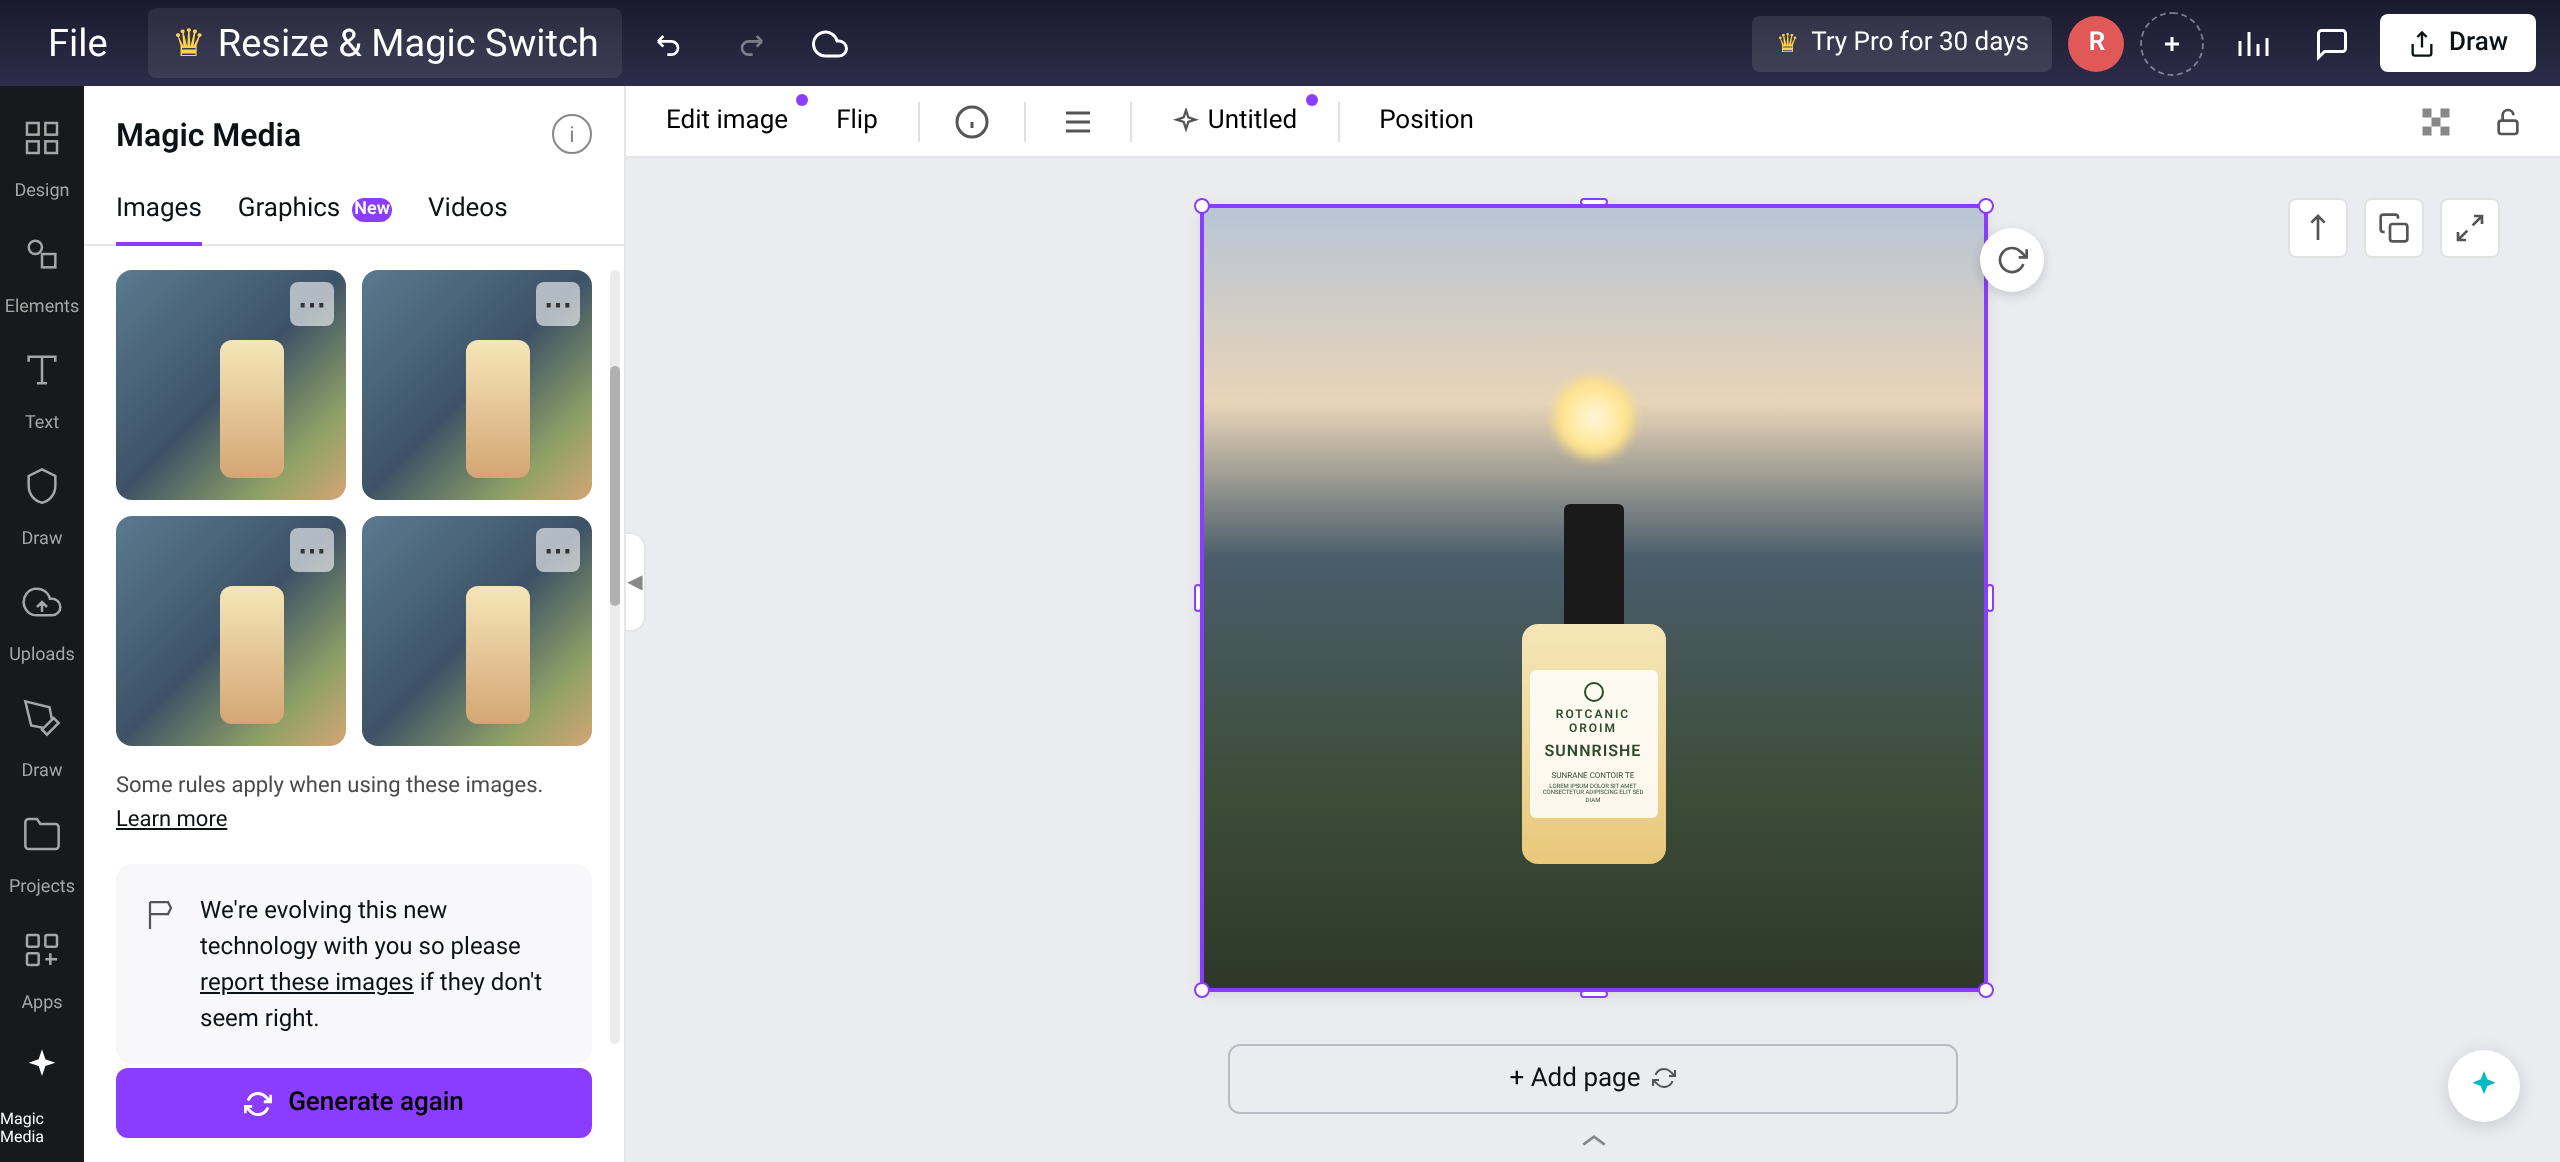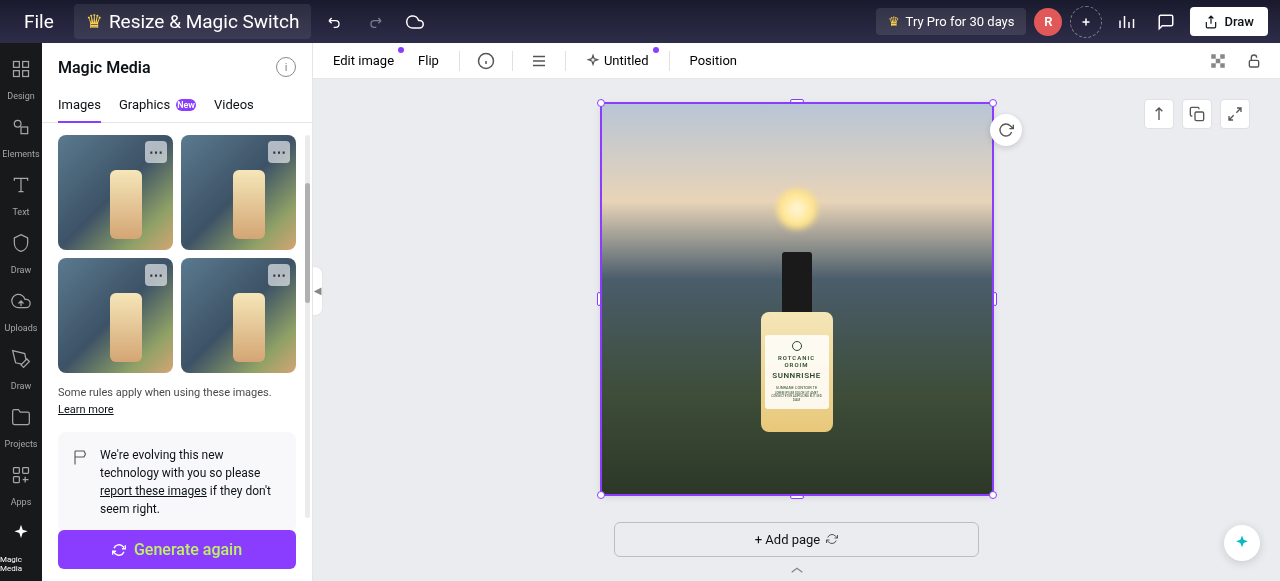--- a/index.html
+++ b/index.html
@@ -43,21 +43,21 @@
     
     .rules-text { font-size: 11px; color: #4a4a4a; line-height: 1.5; margin-bottom: 14px; }
     .rules-text a { color: #0d1216; text-decoration: underline; cursor: pointer; margin-top: 40px; }
     
     .info-box { background: #f8f8fa; border-radius: 8px; padding: 14px; display: flex; gap: 10px; margin-bottom: 12px; }
     .info-box .flag-icon { flex-shrink: 0; width: 18px; height: 18px; margin-top: 2px; }
     .info-box-text { font-size: 12px; color: #0d1216; line-height: 1.5; }
     .info-box-text a { color: #0d1216; text-decoration: underline; cursor: pointer; }
     
     .panel-footer { padding: 0 16px 12px; display: flex; flex-direction: column; gap: 8px; }
-    .gen-btn { background: #8b3dff; color: #bef264; border: none; border-radius: 6px; padding: 10px; font-size: 16px; font-weight: 500; cursor: pointer; display: flex; align-items: center; justify-content: center; gap: 8px; }
+    .gen-btn { background: #8b3dff; color: #000000; border: none; border-radius: 6px; padding: 10px; font-size: 13px; font-weight: 500; cursor: pointer; display: flex; align-items: center; justify-content: center; gap: 8px; }
     .goback-btn { background: #fff; color: #0d1216; border: 1px solid #d0d0d0; border-radius: 6px; padding: 10px; font-size: 13px; font-weight: 500; cursor: pointer; }
     
     .panel-handle { position: absolute; left: 313px; top: 50%; transform: translateY(-50%); width: 10px; height: 50px; background: #fff; border-radius: 0 8px 8px 0; border: 1px solid #e5e5e5; border-left: none; display: flex; align-items: center; justify-content: center; cursor: pointer; color: #888; font-size: 10px; }
     
     
     .canvas-toolbar { position: absolute; left: 313px; right: 0; top: 43px; height: 36px; background: #fff; border-bottom: 1px solid #e5e5e5; display: flex; align-items: center; padding: 0 12px; gap: 8px; font-size: 13px; }
     .ct-btn { padding: 4px 8px; border-radius: 4px; cursor: pointer; display: flex; align-items: center; gap: 4px; position: relative; }
     .ct-divider { width: 1px; height: 20px; background: #e0e0e0; margin: 0 4px; }
     .ct-icon { width: 28px; height: 28px; display: flex; align-items: center; justify-content: center; border-radius: 4px; cursor: pointer; }
     .notif-dot { width: 6px; height: 6px; background: #8b3dff; border-radius: 50%; position: absolute; top: -2px; right: -2px; }

